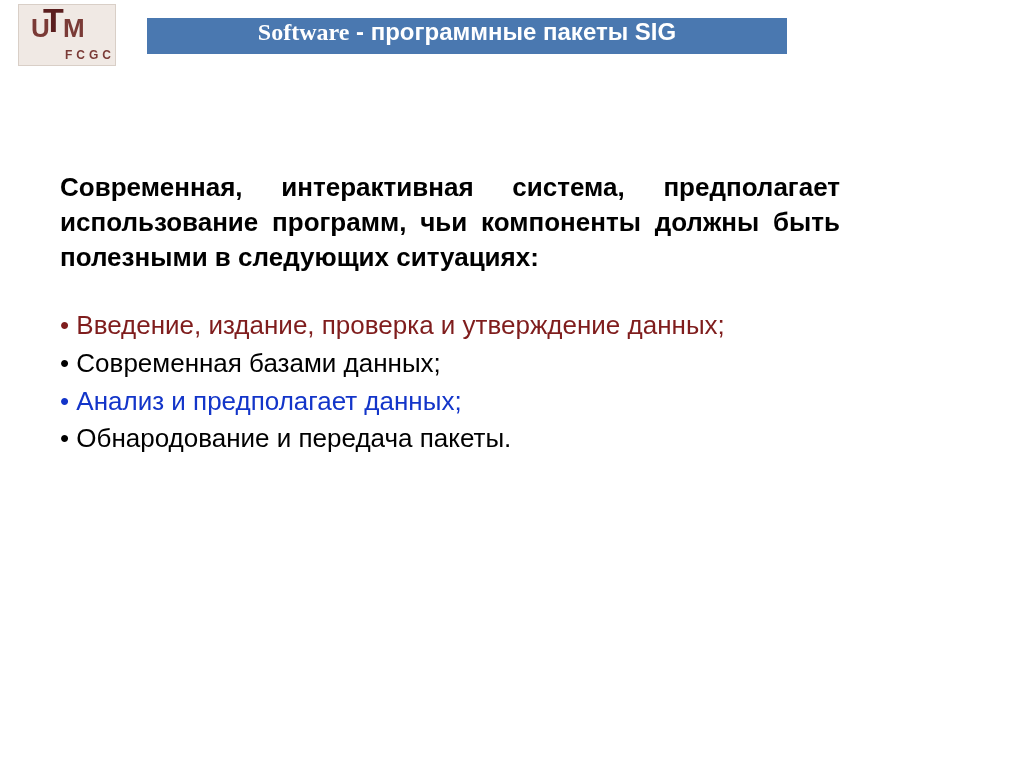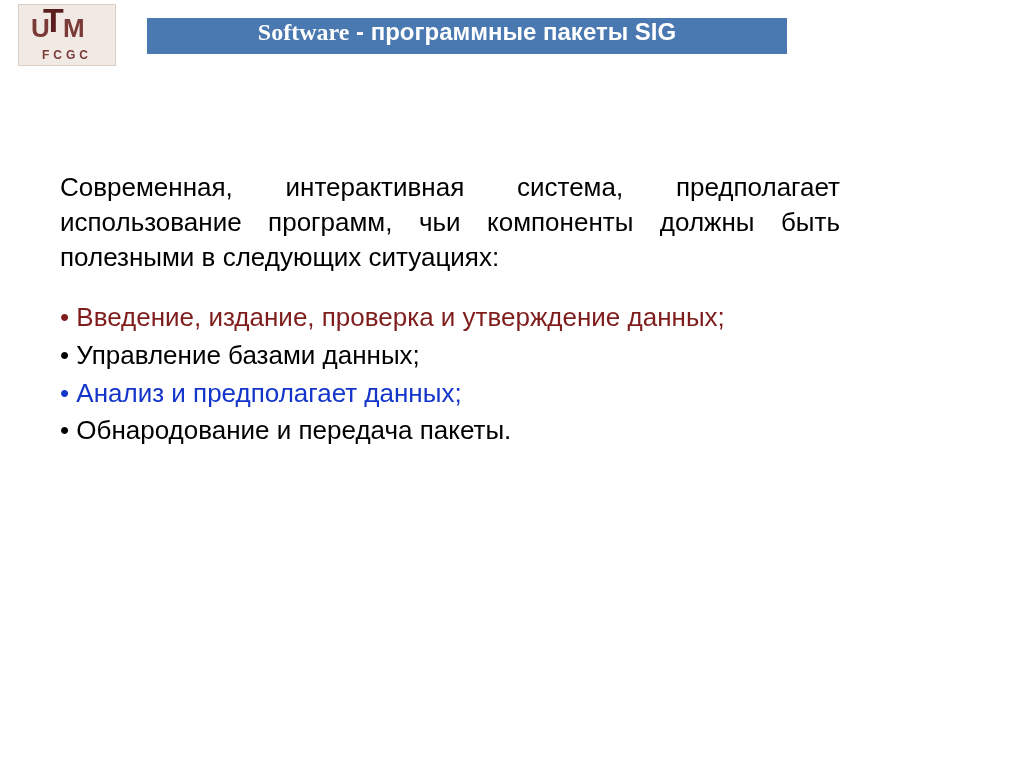--- a/index.html
+++ b/index.html
@@ -37,21 +37,21 @@
     font-weight: bold;
     color: #5b1e1e;
   }
   .logo-t  { font-size: 34px; left: 24px; top: -4px; }
   .logo-u  { font-size: 26px; left: 12px; top: 8px; color: #7a3a36; }
   .logo-m  { font-size: 26px; left: 44px; top: 8px; color: #7a3a36; }
   .logo-sub {
     position: absolute;
     bottom: 3px;
     width: 100%;
-    text-align: center;
+    text-align: right;
     font-size: 12px;
     letter-spacing: 4px;
     font-weight: bold;
     color: #7a3a36;
   }
   .title-bar {
     position: absolute;
     left: 147px;
     top: 18px;
     width: 640px;
@@ -69,21 +69,22 @@
     position: absolute;
     left: 60px;
     top: 170px;
     width: 780px;
   }
   .intro {
     font-size: 26px;
     color: #000000;
     line-height: 1.35;
     text-align: justify;
-    margin: 0 0 24px 0;
+    margin: 0 0 32px 0;
+    font-weight: bold;
   }
   ul.items {
     list-style: none;
     margin: 0;
     padding: 0;
     font-size: 26px;
     line-height: 1.45;
   }
   ul.items li::before {
     content: "\2022\00a0";
@@ -110,19 +111,19 @@
   <div class="title-bar">
     <span>
       <span class="serif">Software</span><span> - </span><span>программные пакеты SIG</span>
     </span>
   </div>
 
   <div class="content">
     <p class="intro">Современная, интерактивная система, предполагает использование программ, чьи компоненты должны быть полезными в следующих ситуациях:</p>
     <ul class="items">
       <li class="color-red item-justify">Введение, издание, проверка и утверждение данных;</li>
-      <li class="color-black">Управление базами данных;</li>
+      <li class="color-black">Современная базами данных;</li>
       <li class="color-blue">Анализ и предполагает данных;</li>
       <li class="color-black">Обнародование и передача пакеты.</li>
     </ul>
   </div>
 
 </div>
 
 </body></html>

